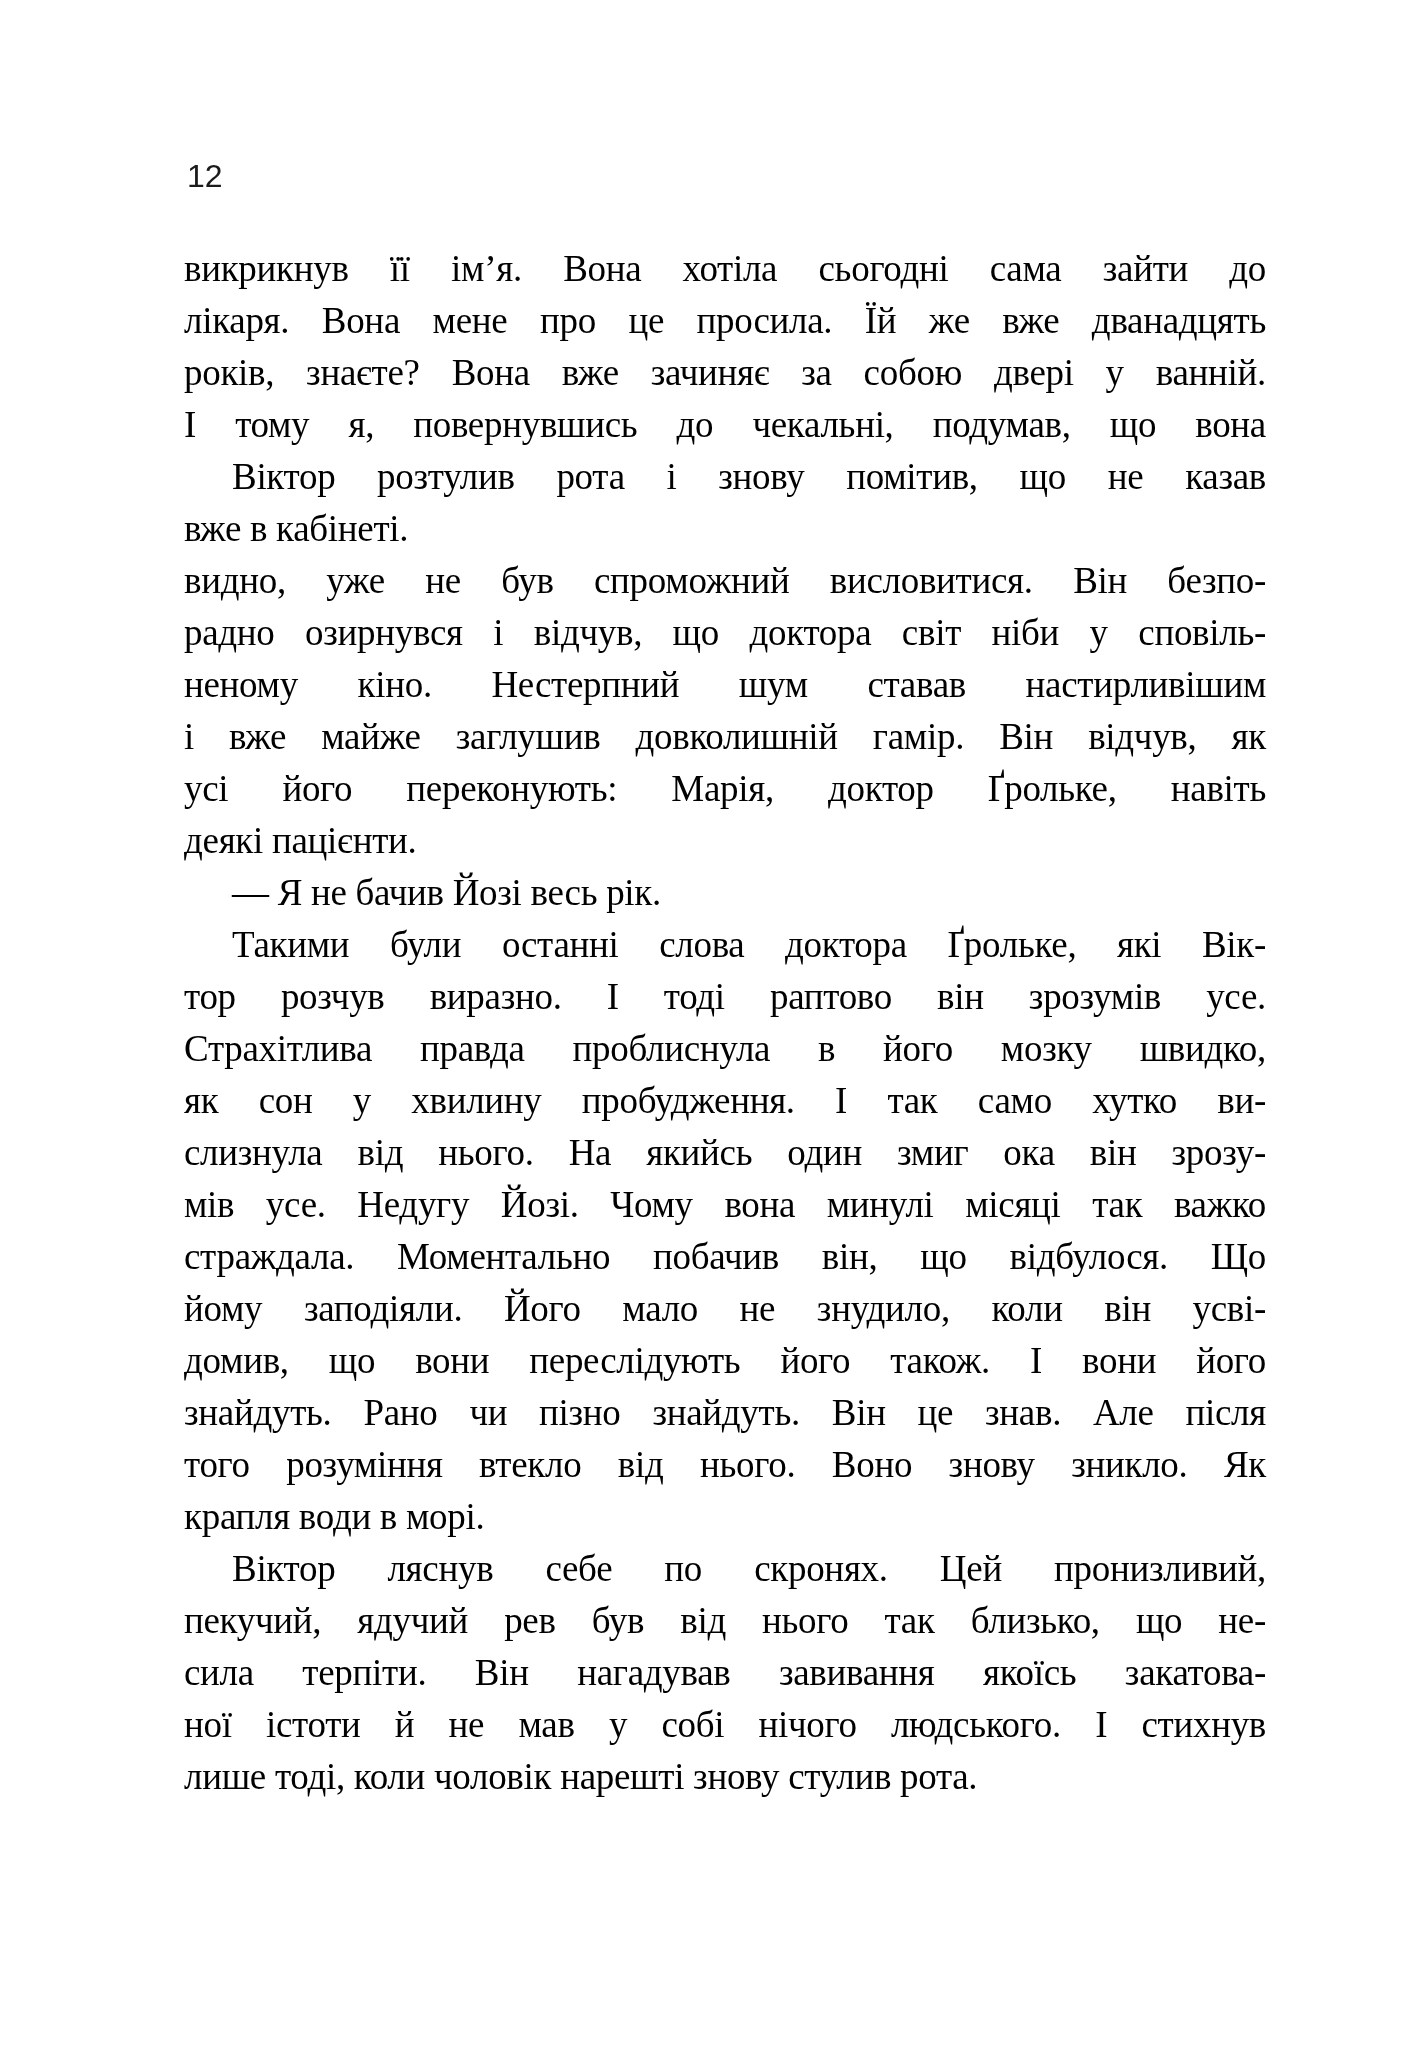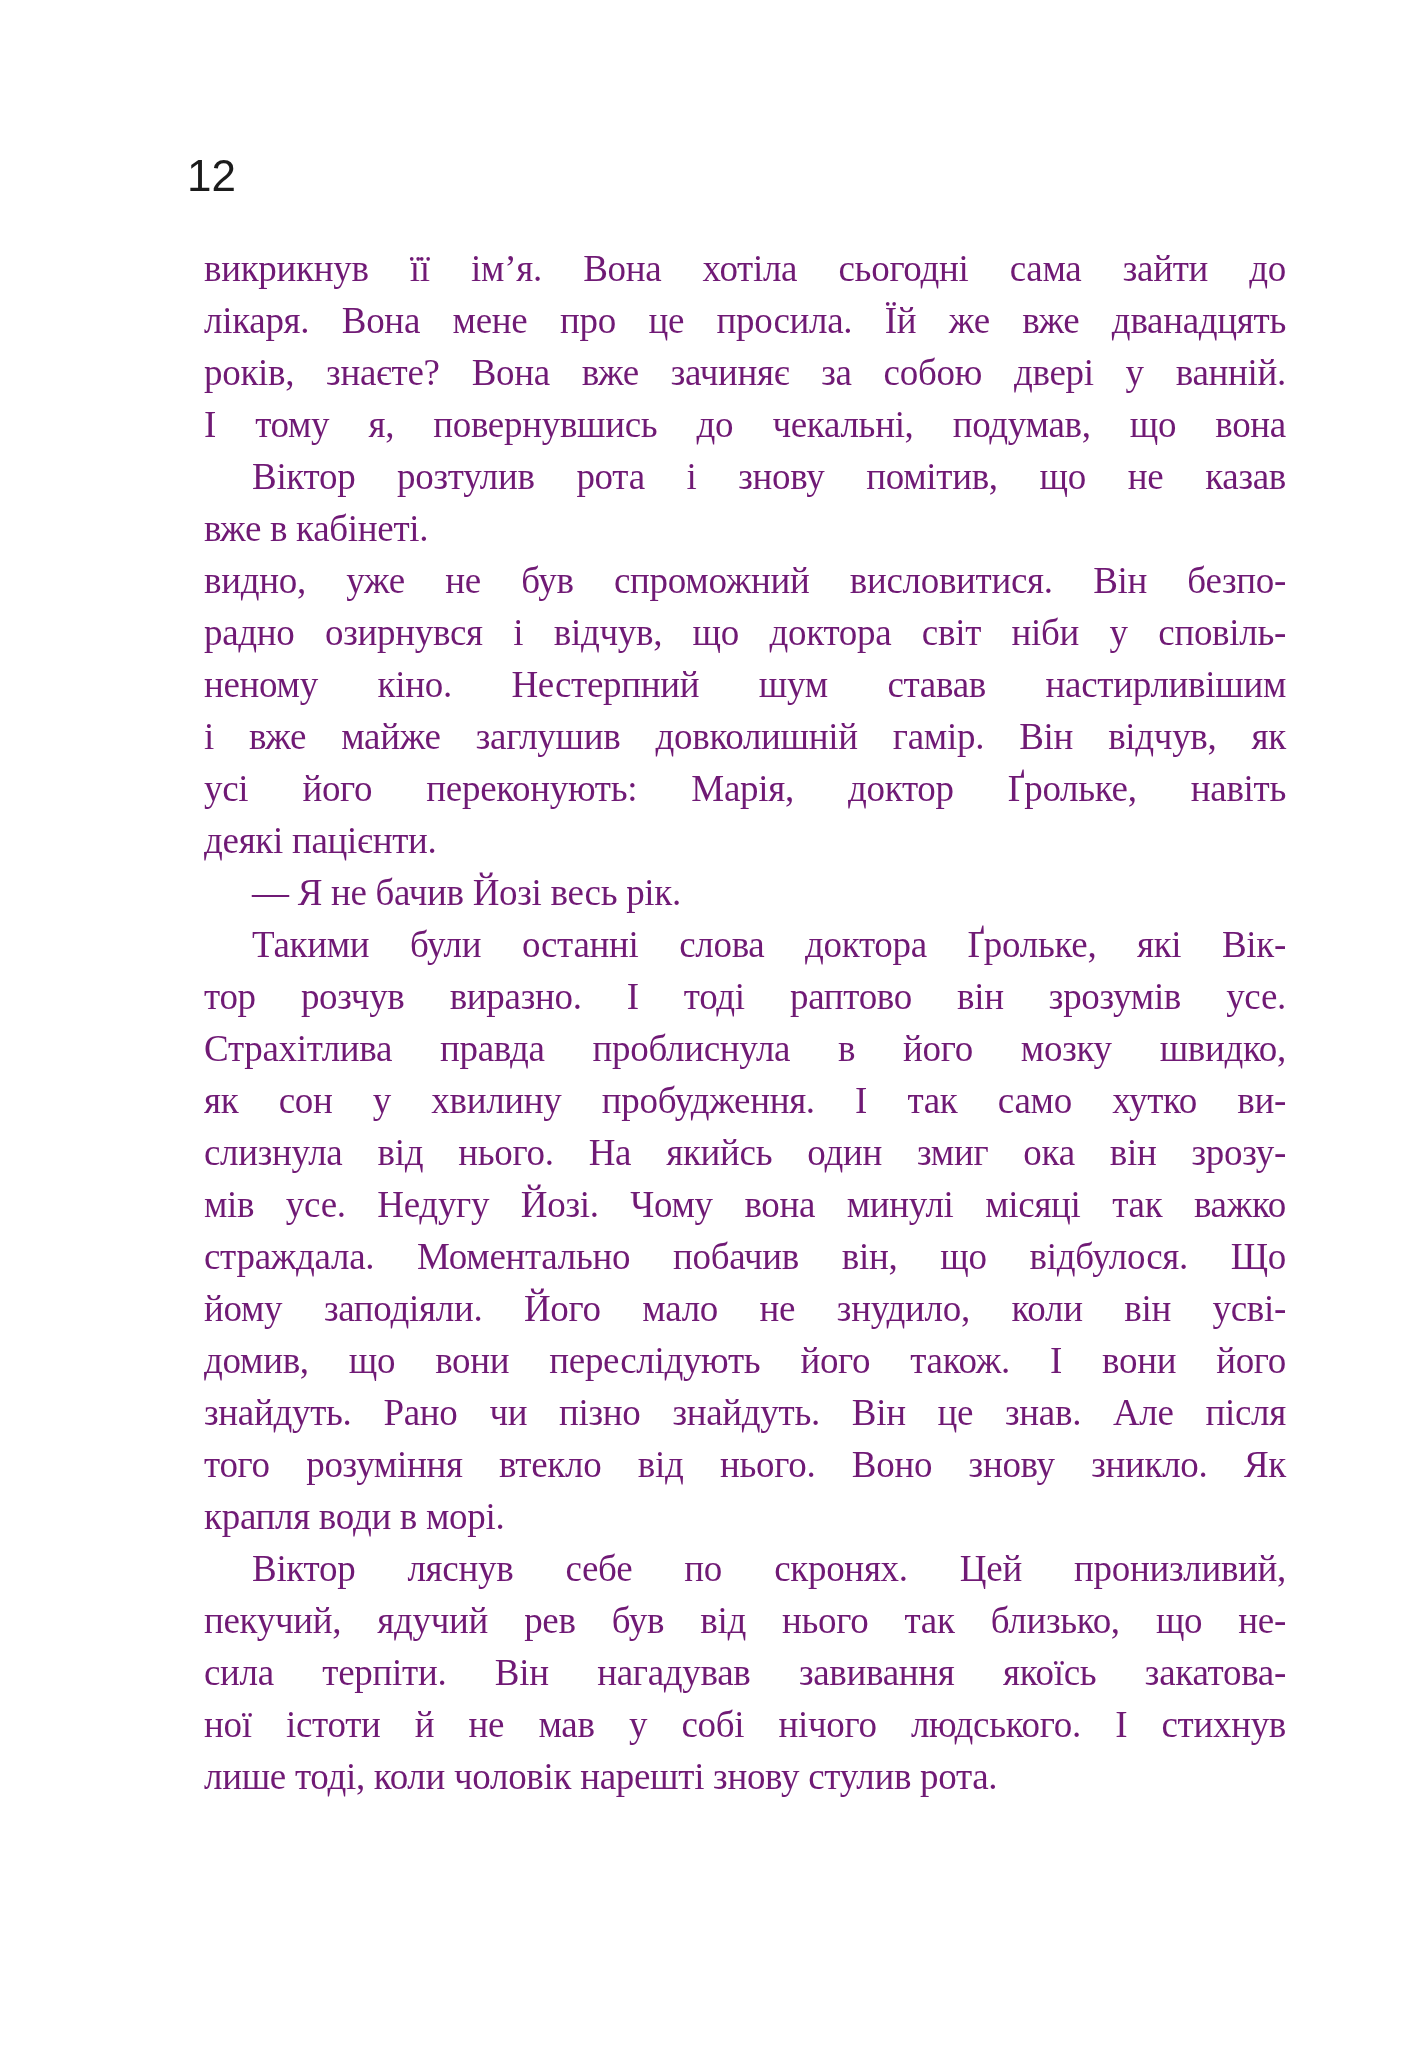--- a/index.html
+++ b/index.html
@@ -14,34 +14,34 @@
     background: #ffffff;
     color: #1b1b1b;
     font-family: "Liberation Serif", serif;
     overflow: hidden;
   }
   .page-number {
     position: absolute;
     left: 187px;
     top: 156px;
     font-family: "Liberation Sans", sans-serif;
-    font-size: 44px;
+    font-size: 32px;
     line-height: 40px;
     letter-spacing: 0px;
     color: #1b1b1b;
   }
   .text-block {
     position: absolute;
-    left: 204px;
+    left: 184px;
     top: 243px;
     width: 1082px;
     font-size: 37px;
     line-height: 52px;
     letter-spacing: -0.3px;
-    color: #701a75;
+    color: #000000;
   }
   .ln {
     text-align: justify;
     text-align-last: justify;
     height: 52px;
     overflow: visible;
   }
   .ln.end {
     text-align-last: left;
   }

